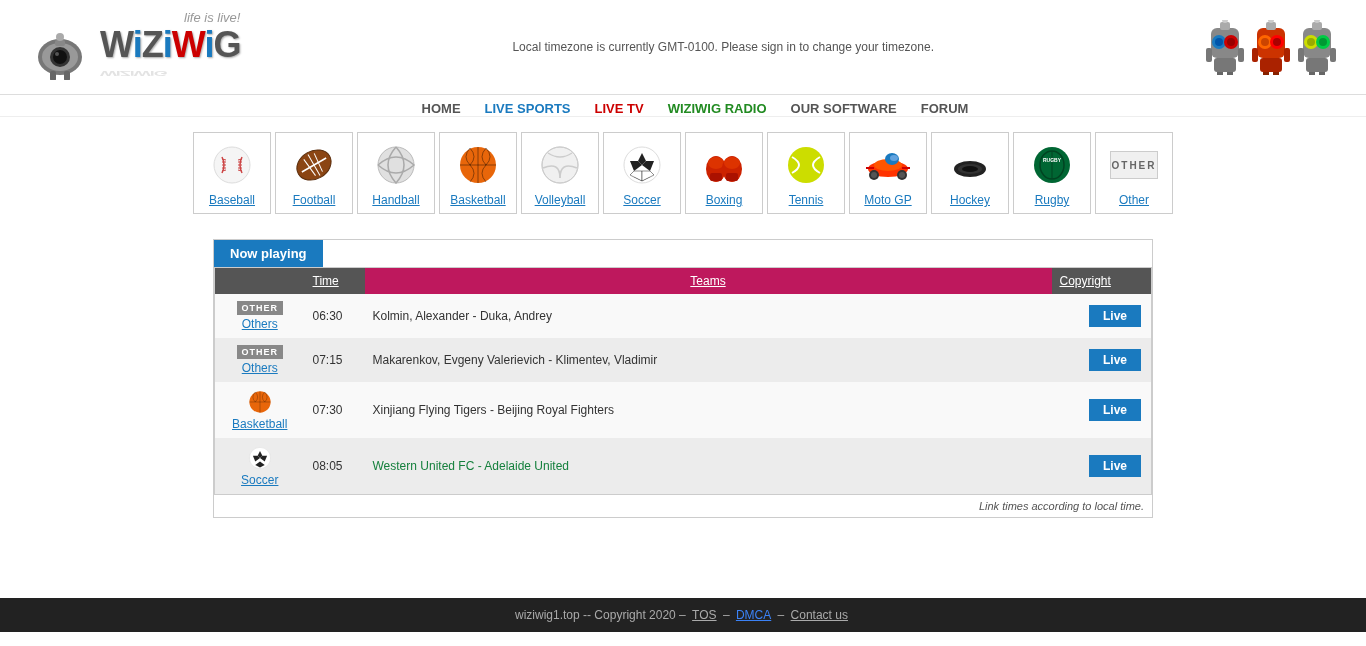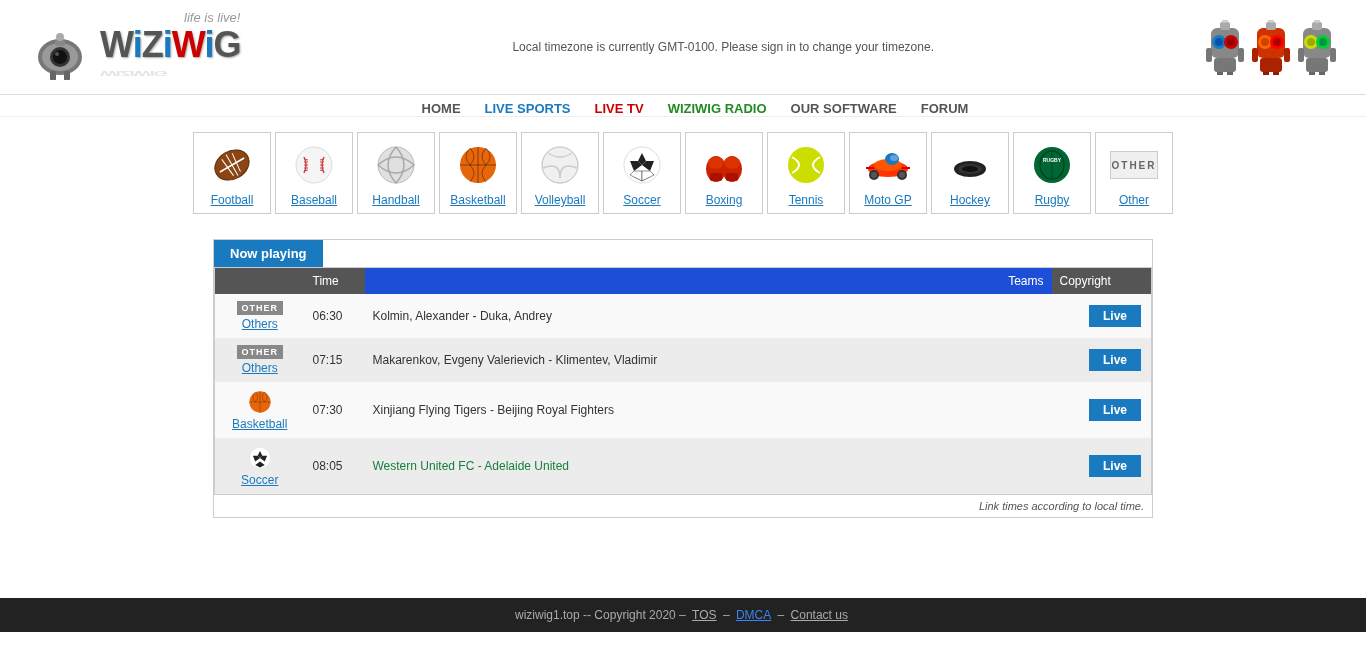--- a/index.html
+++ b/index.html
@@ -24,21 +24,21 @@
     .sport-item { display: flex; flex-direction: column; align-items: center; width: 78px; border: 1px solid #ccc; padding: 8px 4px 6px; cursor: pointer; text-decoration: none; color: #333; }
     .sport-icon { width: 48px; height: 48px; display: flex; align-items: center; justify-content: center; margin-bottom: 4px; }
     .sport-label { font-size: 12px; color: #1a7abf; text-decoration: underline; text-align: center; }
 
     
     #main-content { max-width: 980px; margin: 0 auto; padding: 0 20px; }
 
     
     #schedule-table { width: 100%; border-collapse: collapse; margin-top: 0; border: 1px solid #ccc; }
     #schedule-table thead tr { background: #555; color: white; }
-    #schedule-table thead th { padding: 6px 8px; text-align: left; font-size: 12px; font-weight: normal; }
+    #schedule-table thead th { padding: 6px 8px; text-align: left; font-size: 12px; font-weight: normal; text-decoration: underline; }
     #schedule-table tbody tr:nth-child(odd) { background: #f9f9f9; }
     #schedule-table tbody tr:nth-child(even) { background: #ececec; }
     #schedule-table tbody td { padding: 7px 8px; font-size: 12px; vertical-align: middle; }
     .td-category { width: 80px; text-align: center; }
     .td-time { width: 60px; color: #333; }
     .td-teams { color: #333; }
     .td-broadcast { text-align: right; padding-right: 10px; }
     .live-btn { background: #1a7abf; color: white; border: none; padding: 4px 12px; font-size: 12px; cursor: pointer; font-weight: bold; }
 
     .footer-note { text-align: right; font-size: 11px; color: #555; font-style: italic; padding: 5px 8px; }
@@ -146,34 +146,20 @@
     <a href="#" class="nav-software" style="text-decoration:none; color:#555; font-size:13px; font-weight:bold; margin:0 12px;">OUR SOFTWARE</a>
     <a href="#" class="nav-forum" style="text-decoration:none; color:#555; font-size:13px; font-weight:bold; margin:0 12px;">FORUM</a>
   </div>
 </div>
 
 <div id="sports-grid">
 
   <a href="#" class="sport-item">
     <div class="sport-icon">
       <svg width="44" height="44" viewBox="0 0 44 44">
-        <ellipse cx="22" cy="22" rx="18" ry="14" fill="#8B4513" transform="rotate(-30 22 22)"></ellipse>
-        <ellipse cx="22" cy="22" rx="18" ry="14" fill="none" stroke="#5a2d0c" stroke-width="1" transform="rotate(-30 22 22)"></ellipse>
-        <line x1="8" y1="22" x2="36" y2="22" stroke="#fff" stroke-width="1.5" transform="rotate(-30 22 22)"></line>
-        <line x1="16" y1="12" x2="18" y2="32" stroke="#fff" stroke-width="1" transform="rotate(-30 22 22)"></line>
-        <line x1="22" y1="10" x2="22" y2="34" stroke="#fff" stroke-width="1" transform="rotate(-30 22 22)"></line>
-        <line x1="28" y1="12" x2="26" y2="32" stroke="#fff" stroke-width="1" transform="rotate(-30 22 22)"></line>
-      </svg>
-    </div>
-    <span class="sport-label">Football</span>
-  </a>
-
-  <a href="#" class="sport-item">
-    <div class="sport-icon">
-      <svg width="44" height="44" viewBox="0 0 44 44">
         <circle cx="22" cy="22" r="18" fill="#f5f5f5" stroke="#ddd" stroke-width="1"></circle>
         <path d="M12 14 Q16 22 12 30" fill="none" stroke="#cc4444" stroke-width="1.5"></path>
         <path d="M32 14 Q28 22 32 30" fill="none" stroke="#cc4444" stroke-width="1.5"></path>
         <line x1="12" y1="16" x2="16" y2="17" stroke="#cc4444" stroke-width="1"></line>
         <line x1="12" y1="19" x2="16" y2="19" stroke="#cc4444" stroke-width="1"></line>
         <line x1="12" y1="22" x2="16" y2="22" stroke="#cc4444" stroke-width="1"></line>
         <line x1="12" y1="25" x2="16" y2="25" stroke="#cc4444" stroke-width="1"></line>
         <line x1="12" y1="28" x2="16" y2="27" stroke="#cc4444" stroke-width="1"></line>
         <line x1="32" y1="16" x2="28" y2="17" stroke="#cc4444" stroke-width="1"></line>
         <line x1="32" y1="19" x2="28" y2="19" stroke="#cc4444" stroke-width="1"></line>
@@ -181,20 +167,34 @@
         <line x1="32" y1="25" x2="28" y2="25" stroke="#cc4444" stroke-width="1"></line>
         <line x1="32" y1="28" x2="28" y2="27" stroke="#cc4444" stroke-width="1"></line>
       </svg>
     </div>
     <span class="sport-label">Baseball</span>
   </a>
 
   <a href="#" class="sport-item">
     <div class="sport-icon">
       <svg width="44" height="44" viewBox="0 0 44 44">
+        <ellipse cx="22" cy="22" rx="18" ry="14" fill="#8B4513" transform="rotate(-30 22 22)"></ellipse>
+        <ellipse cx="22" cy="22" rx="18" ry="14" fill="none" stroke="#5a2d0c" stroke-width="1" transform="rotate(-30 22 22)"></ellipse>
+        <line x1="8" y1="22" x2="36" y2="22" stroke="#fff" stroke-width="1.5" transform="rotate(-30 22 22)"></line>
+        <line x1="16" y1="12" x2="18" y2="32" stroke="#fff" stroke-width="1" transform="rotate(-30 22 22)"></line>
+        <line x1="22" y1="10" x2="22" y2="34" stroke="#fff" stroke-width="1" transform="rotate(-30 22 22)"></line>
+        <line x1="28" y1="12" x2="26" y2="32" stroke="#fff" stroke-width="1" transform="rotate(-30 22 22)"></line>
+      </svg>
+    </div>
+    <span class="sport-label">Football</span>
+  </a>
+
+  <a href="#" class="sport-item">
+    <div class="sport-icon">
+      <svg width="44" height="44" viewBox="0 0 44 44">
         <circle cx="22" cy="22" r="18" fill="#e0e0e0" stroke="#bbb" stroke-width="1"></circle>
         <path d="M22 4 Q38 22 22 40 Q6 22 22 4" fill="none" stroke="#aaa" stroke-width="1.5"></path>
         <path d="M4 22 Q22 38 40 22 Q22 6 4 22" fill="none" stroke="#aaa" stroke-width="1.5"></path>
       </svg>
     </div>
     <span class="sport-label">Handball</span>
   </a>
 
   <a href="#" class="sport-item">
     <div class="sport-icon">
@@ -325,21 +325,21 @@
   <div class="now-playing-container">
     
     <div style="background:#1a7abf; display:inline-block; padding:6px 16px; color:white; font-size:13px; font-weight:bold; margin:0;">Now playing</div>
 
     
     <table id="schedule-table">
       <thead>
         <tr>
           <th style="width:90px; text-align:center; padding:6px 8px; background:#555; color:white; font-size:12px; font-weight:normal;"></th>
           <th style="width:60px; padding:6px 8px; background:#555; color:white; font-size:12px; font-weight:normal; text-align:left;">Time</th>
-          <th style="padding:6px 8px; background:#1d4ed8; color:white; font-size:12px; font-weight:normal; text-align:right;">Teams</th>
+          <th style="padding:6px 8px; background:#be185d; color:white; font-size:12px; font-weight:normal; text-align:center;">Teams</th>
           <th style="width:100px; padding:6px 8px; background:#555; color:white; font-size:12px; font-weight:normal; text-align:left;">Copyright</th>
         </tr>
       </thead>
       <tbody id="schedule-body">
       <tr style="background: rgb(249, 249, 249);">
       <td class="td-category" style="width:90px; text-align:center; padding:7px 8px; vertical-align:middle;">
               <div style="display:flex; flex-direction:column; align-items:center; gap:2px;">
         <div style="background:#888; color:white; font-size:9px; font-weight:bold; padding:2px 5px; letter-spacing:1px;">OTHER</div>
         <a href="#" style="color:#1a7abf; text-decoration:underline; font-size:12px;">Others</a>
       </div>

